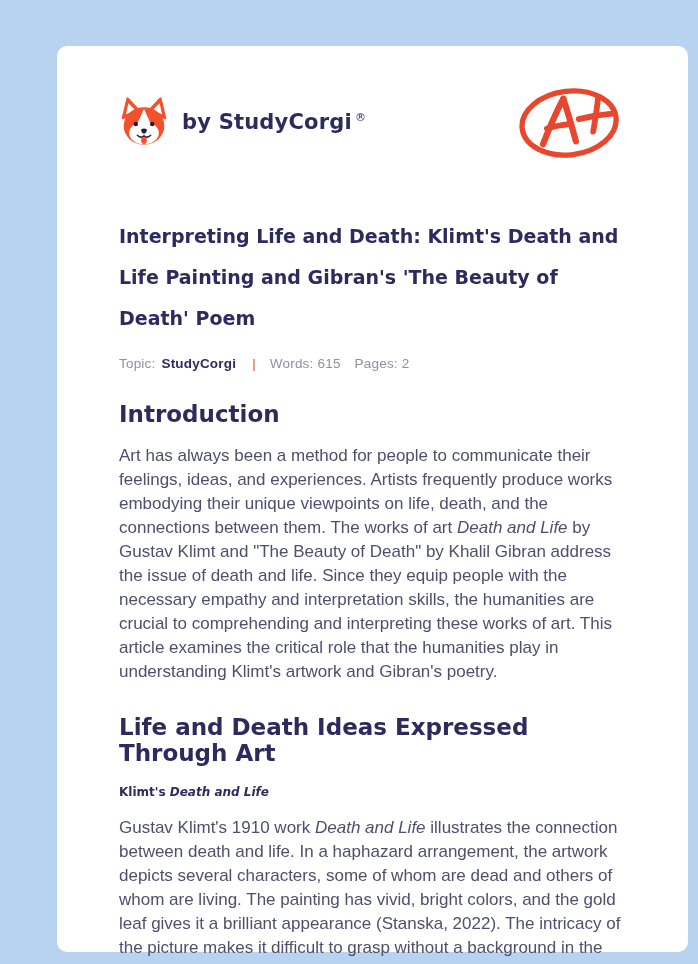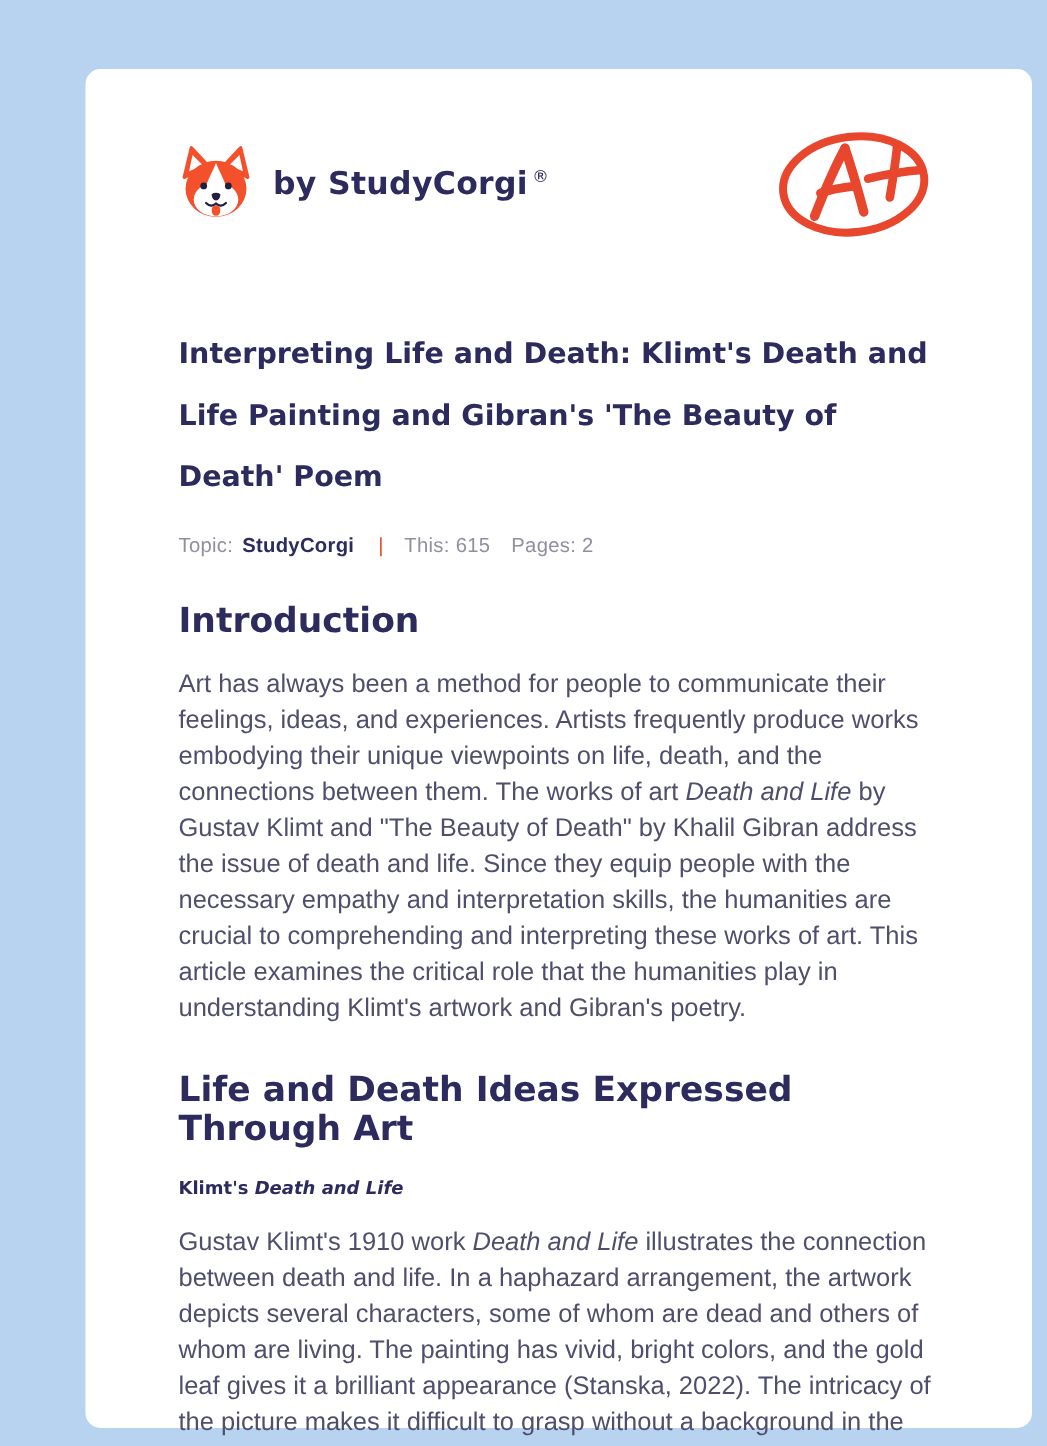--- a/index.html
+++ b/index.html
@@ -132,21 +132,21 @@
       <path d="M83 16 C82 27 80 39 78 51" fill="none" stroke="#e8472e" stroke-width="6" stroke-linecap="round"></path>
     </svg>
   </div>
 
   <h1 class="title">Interpreting Life and Death: Klimt's Death and Life Painting and Gibran's 'The Beauty of Death' Poem</h1>
 
   <div class="meta">
     <span>Topic:</span>
     <a class="topic-link">StudyCorgi</a>
     <span class="divider">|</span>
-    <span>This:</span>
+    <span>Words:</span>
     <span>615</span>
     <span class="pages-label">Pages:</span>
     <span>2</span>
   </div>
 
   <h2 class="section-heading">Introduction</h2>
   <p class="body-text"><span>Art has always been a method for people to communicate their feelings, ideas, and experiences. Artists frequently produce works embodying their unique viewpoints on life, death, and the connections between them. The works of art </span><span class="em-italic">Death and Life</span><span> by Gustav Klimt and "The Beauty of Death" by Khalil Gibran address the issue of death and life. Since they equip people with the necessary empathy and interpretation skills, the humanities are crucial to comprehending and interpreting these works of art. This article examines the critical role that the humanities play in understanding Klimt's artwork and Gibran's poetry.</span></p>
 
   <h2 class="section-heading">Life and Death Ideas Expressed Through Art</h2>
   <h3 class="sub-heading"><span>Klimt's </span><span class="em-italic">Death and Life</span></h3>

